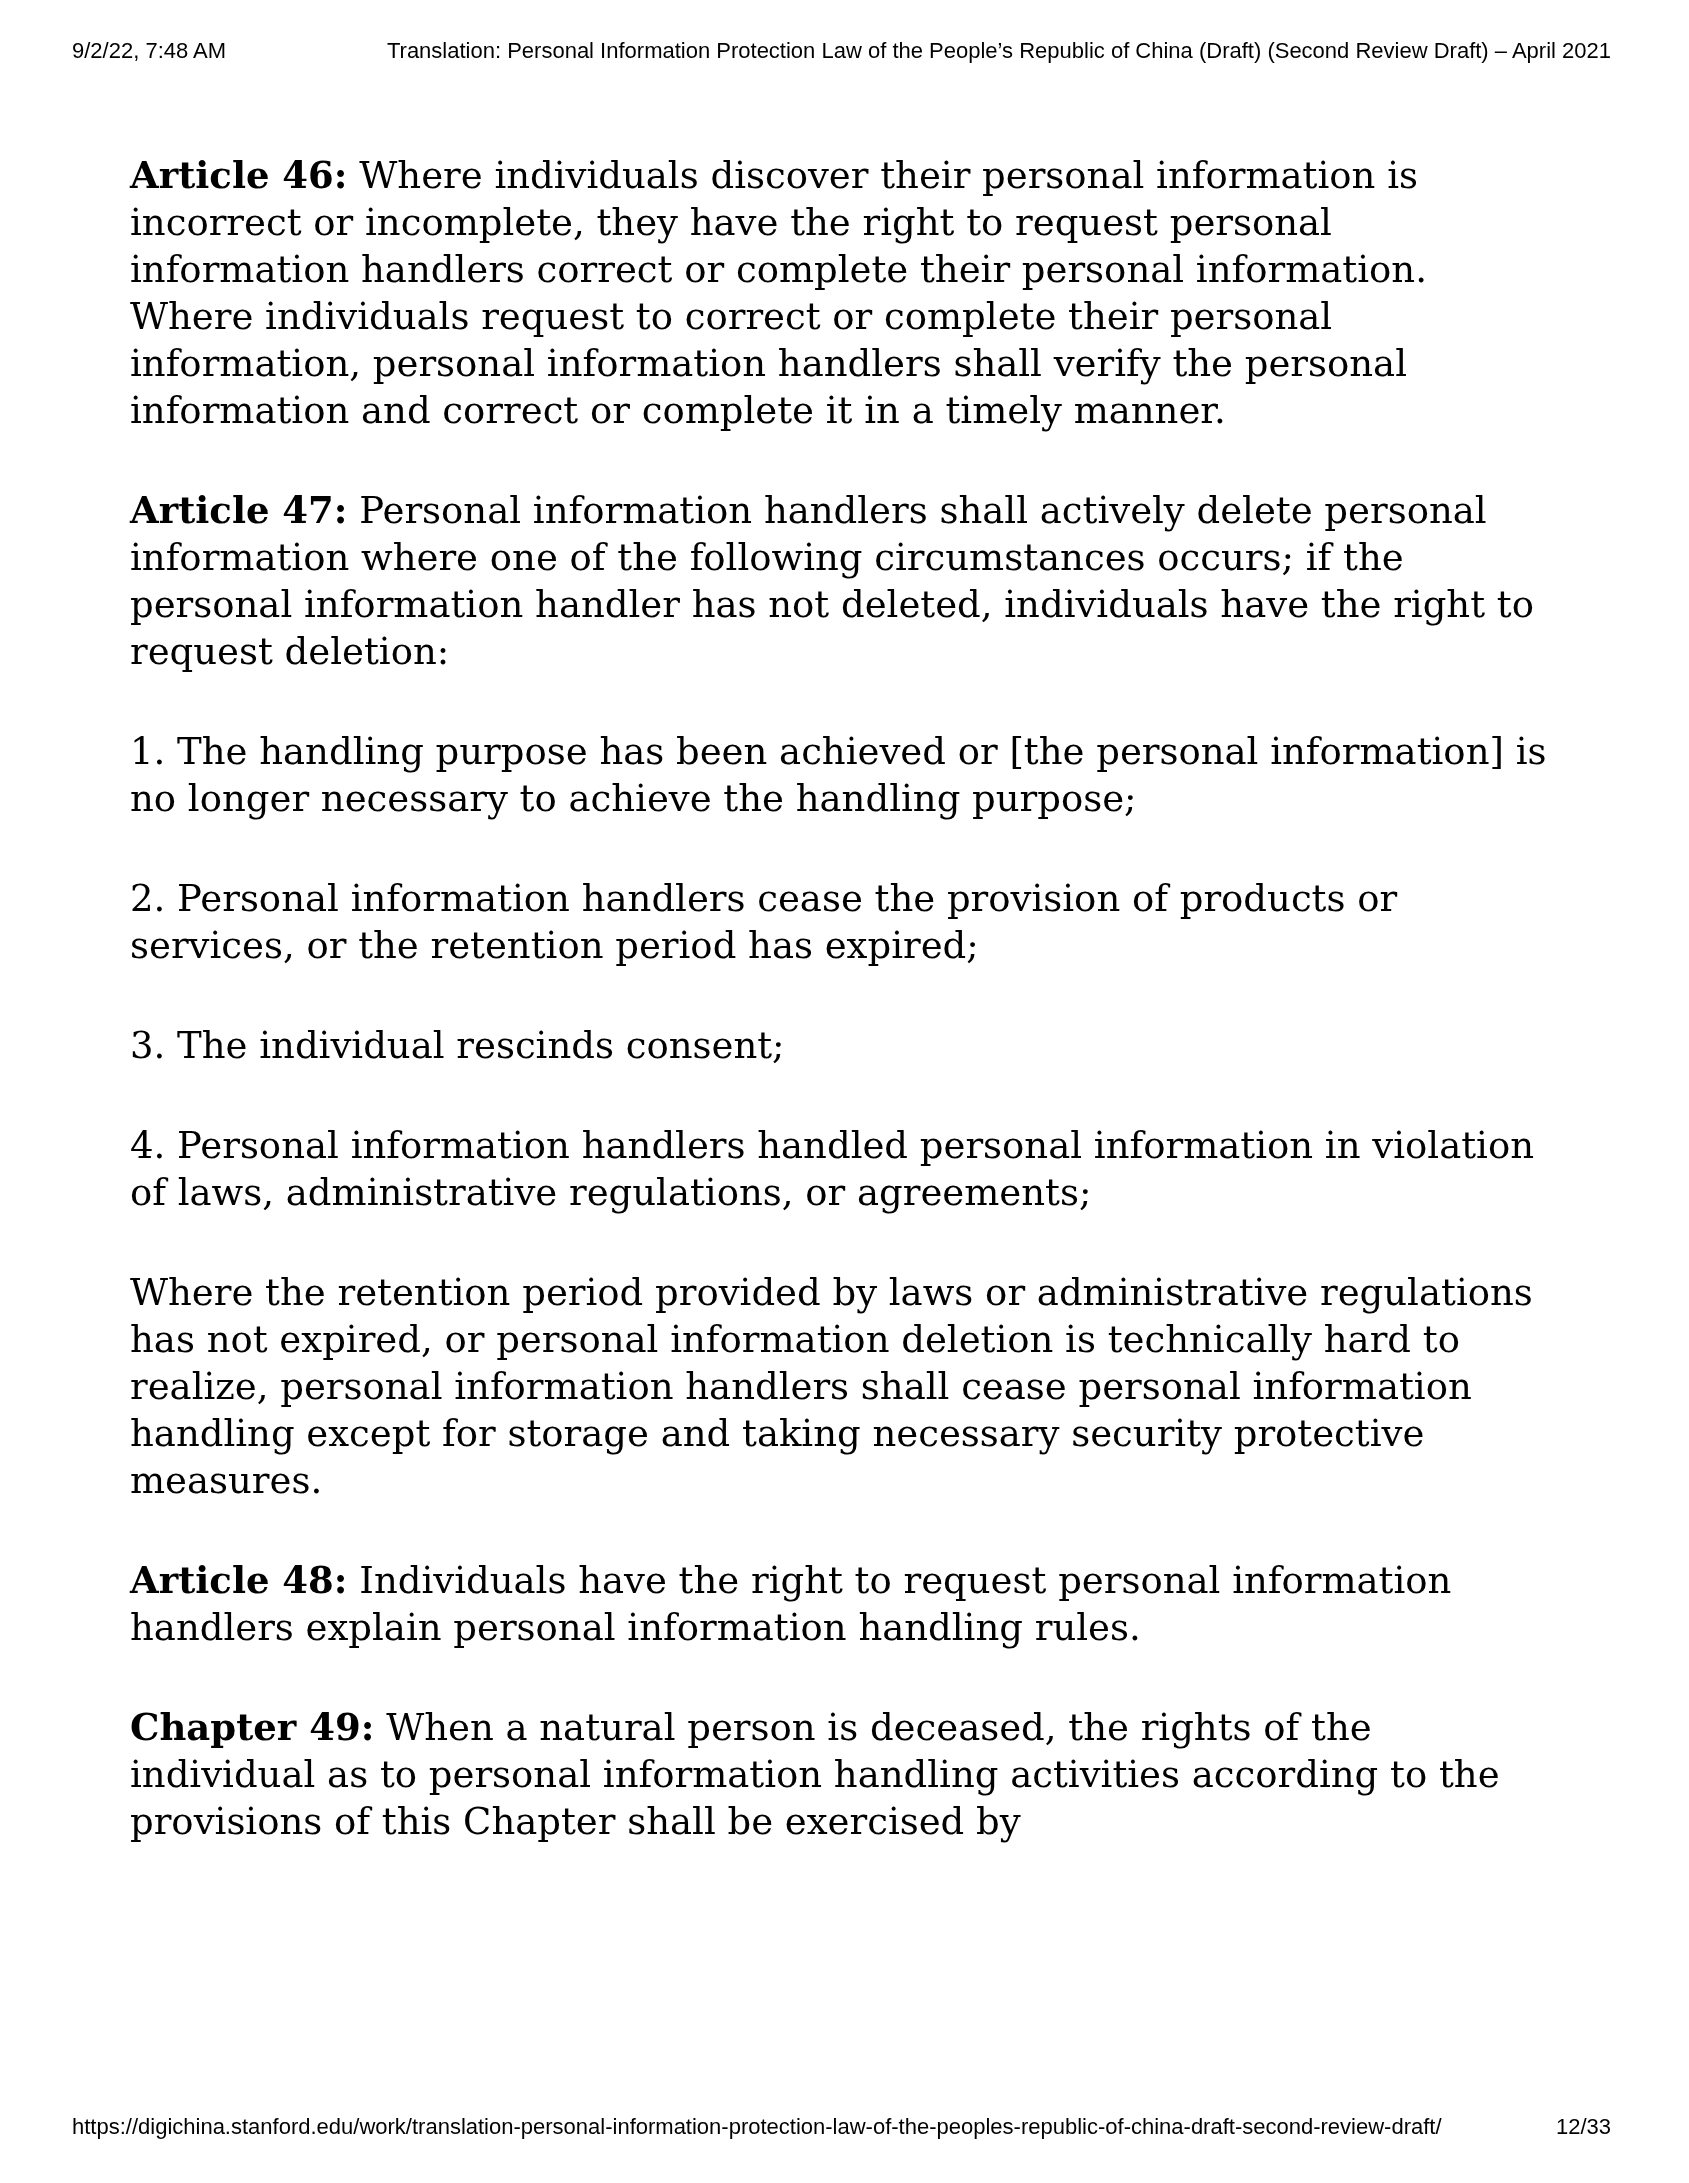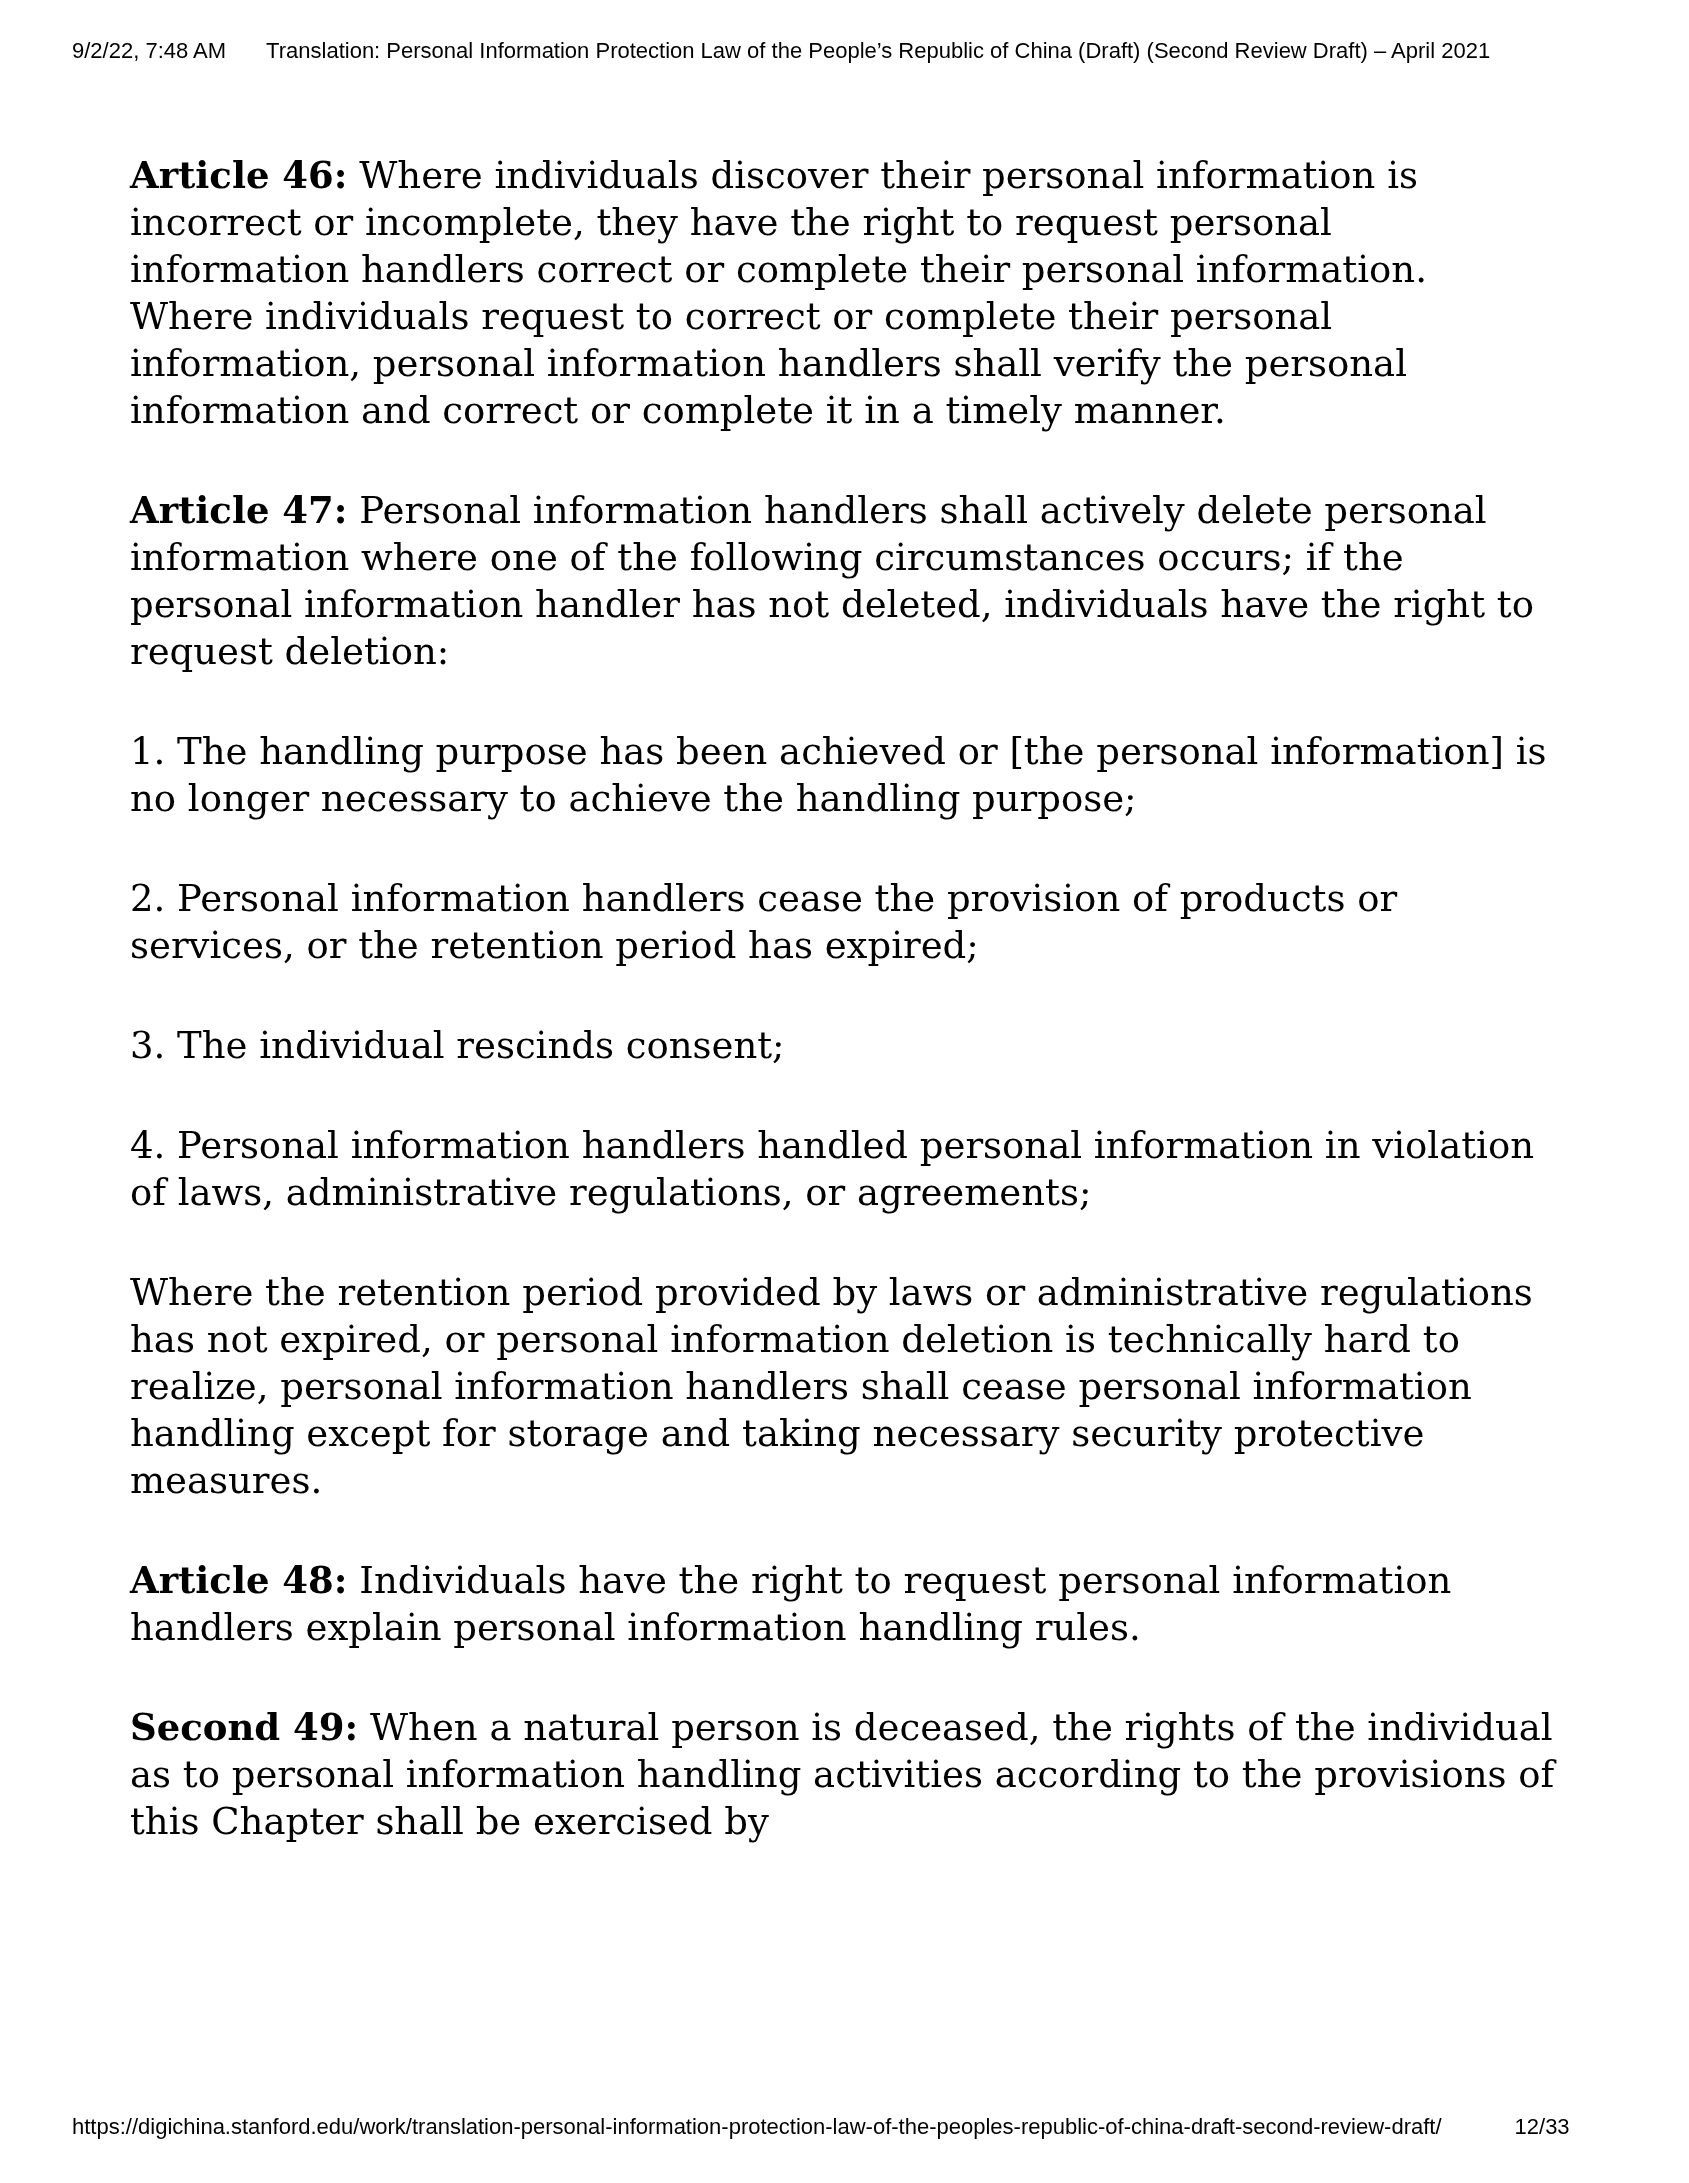--- a/index.html
+++ b/index.html
@@ -11,21 +11,21 @@
     overflow: hidden;
     color: #000000;
   }
 
   
   .print-bar {
     position: absolute;
     left: 72px;
     right: 78px;
     display: flex;
-    justify-content: flex-start;
+    justify-content: space-between;
     align-items: flex-start;
     font-family: "Liberation Sans", sans-serif;
     font-size: 22px;
     line-height: 26.5px;
     color: #000000;
     white-space: nowrap;
   }
   .print-bar.top { top: 38px; }
   .print-bar.bottom { top: 2114px; gap: 33px; }
   .print-bar .right-part { margin-left: 40px; }
@@ -73,21 +73,21 @@
   <p><b></b>
     <span>4. Personal information handlers handled personal information in violation of laws, administrative regulations, or agreements;</span></p>
 
 
   <p><b></b>
     <span>Where the retention period provided by laws or administrative regulations has not expired, or personal information deletion is technically hard to realize, personal information handlers shall cease personal information handling except for storage and taking necessary security protective measures.</span></p>
 
   <p><b>Article 48:</b>
     <span>Individuals have the right to request personal information handlers explain personal information handling rules.</span></p>
 
-  <p><b>Second 49:</b>
+  <p><b>Chapter 49:</b>
     <span>When a natural person is deceased, the rights of the individual as to personal information handling activities according to the provisions of this Chapter shall be exercised by</span></p>
 </main>
 
 <footer class="print-bar bottom">
   <span>https://digichina.stanford.edu/work/translation-personal-information-protection-law-of-the-peoples-republic-of-china-draft-second-review-draft/</span>
   <span class="right-part">12/33</span>
 </footer>
 
 
 </body></html>

